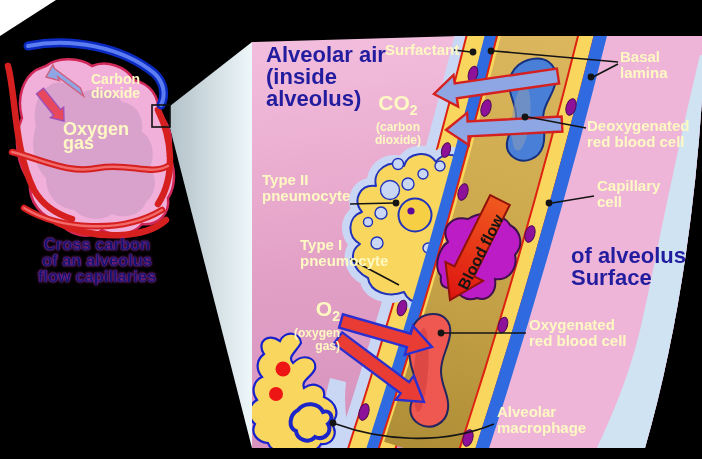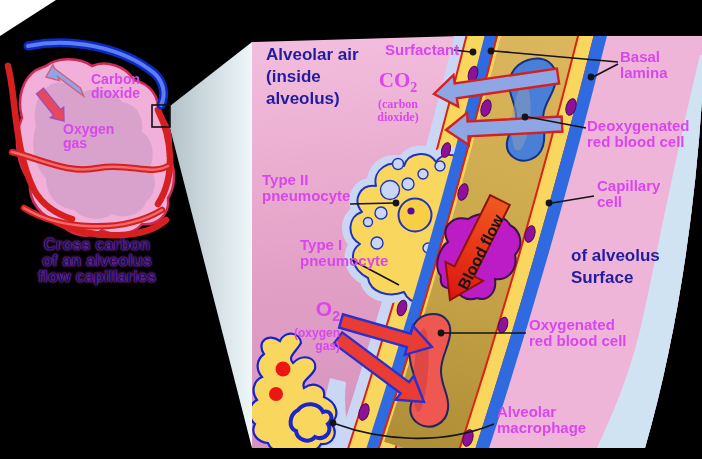--- a/index.html
+++ b/index.html
@@ -1,22 +1,22 @@
 <!DOCTYPE html>
 <html><head>
 <meta charset="utf-8">
 <style>
   html,body{margin:0;padding:0;background:#000;}
   #stage{position:relative;width:702px;height:459px;background:#000;overflow:hidden;
          font-family:"Liberation Sans",sans-serif;}
   #art{position:absolute;left:0;top:0;z-index:1;}
-  .label{position:absolute;z-index:5;font-weight:bold;color:#d946ef;white-space:nowrap;}
+  .label{position:absolute;z-index:5;font-weight:bold;color:#fef9c3;white-space:nowrap;}
   .lbl-sm{font-size:15px;line-height:15.5px;}
   .lbl-xs{font-size:12px;line-height:13px;}
-  .lbl-navy{color:#221c9e;font-size:17px;line-height:22px;}
+  .lbl-navy{color:#221c9e;font-size:22px;line-height:22px;}
   .gas-formula{font-size:21px;line-height:21px;}
   .gas-formula sub{font-size:14px;}
   .center{text-align:center;}
   .right{text-align:right;}
   #inset-caption{color:#13136e;font-size:16.5px;line-height:16px;text-align:center;
      text-shadow:0 0 3px rgba(205,60,205,.85),0 0 1px rgba(205,60,205,.9);}
 </style>
 </head>
 <body>
 
@@ -175,21 +175,21 @@
   <div>alveolus)</div>
 </div>
 
 <div class="label lbl-sm" style="left:385px;top:42px;">Surfactant</div>
 
 <div class="label lbl-sm" style="left:620px;top:49px;">
   <div>Basal</div>
   <div>lamina</div>
 </div>
 
-<div class="label center" style="left:366px;top:70px;width:64px;font-family:Liberation Serif, serif;">
+<div class="label center" style="left:366px;top:92px;width:64px;">
   <div class="gas-formula"><span>CO</span><sub>2</sub></div>
   <div class="lbl-xs">(carbon</div>
   <div class="lbl-xs">dioxide)</div>
 </div>
 
 <div class="label lbl-sm" style="left:587px;top:118px;">
   <div>Deoxygenated</div>
   <div>red blood cell</div>
 </div>
 
@@ -227,21 +227,21 @@
 <div class="label lbl-sm" style="left:497px;top:404px;">
   <div>Alveolar</div>
   <div>macrophage</div>
 </div>
 
 <div class="label" style="left:91px;top:73px;font-size:14px;line-height:13.5px;">
   <div>Carbon</div>
   <div>dioxide</div>
 </div>
 
-<div class="label" style="left:63px;top:122px;font-size:14px;line-height:14px;">
+<div class="label" style="left:63px;top:122px;font-size:18px;line-height:14px;">
   <div>Oxygen</div>
   <div>gas</div>
 </div>
 
 <div class="label" id="inset-caption" style="left:14px;top:236px;width:166px;font-weight:bold;">
   <div>Cross carbon</div>
   <div>of an alveolus</div>
   <div>flow capillaries</div>
 </div>
 

